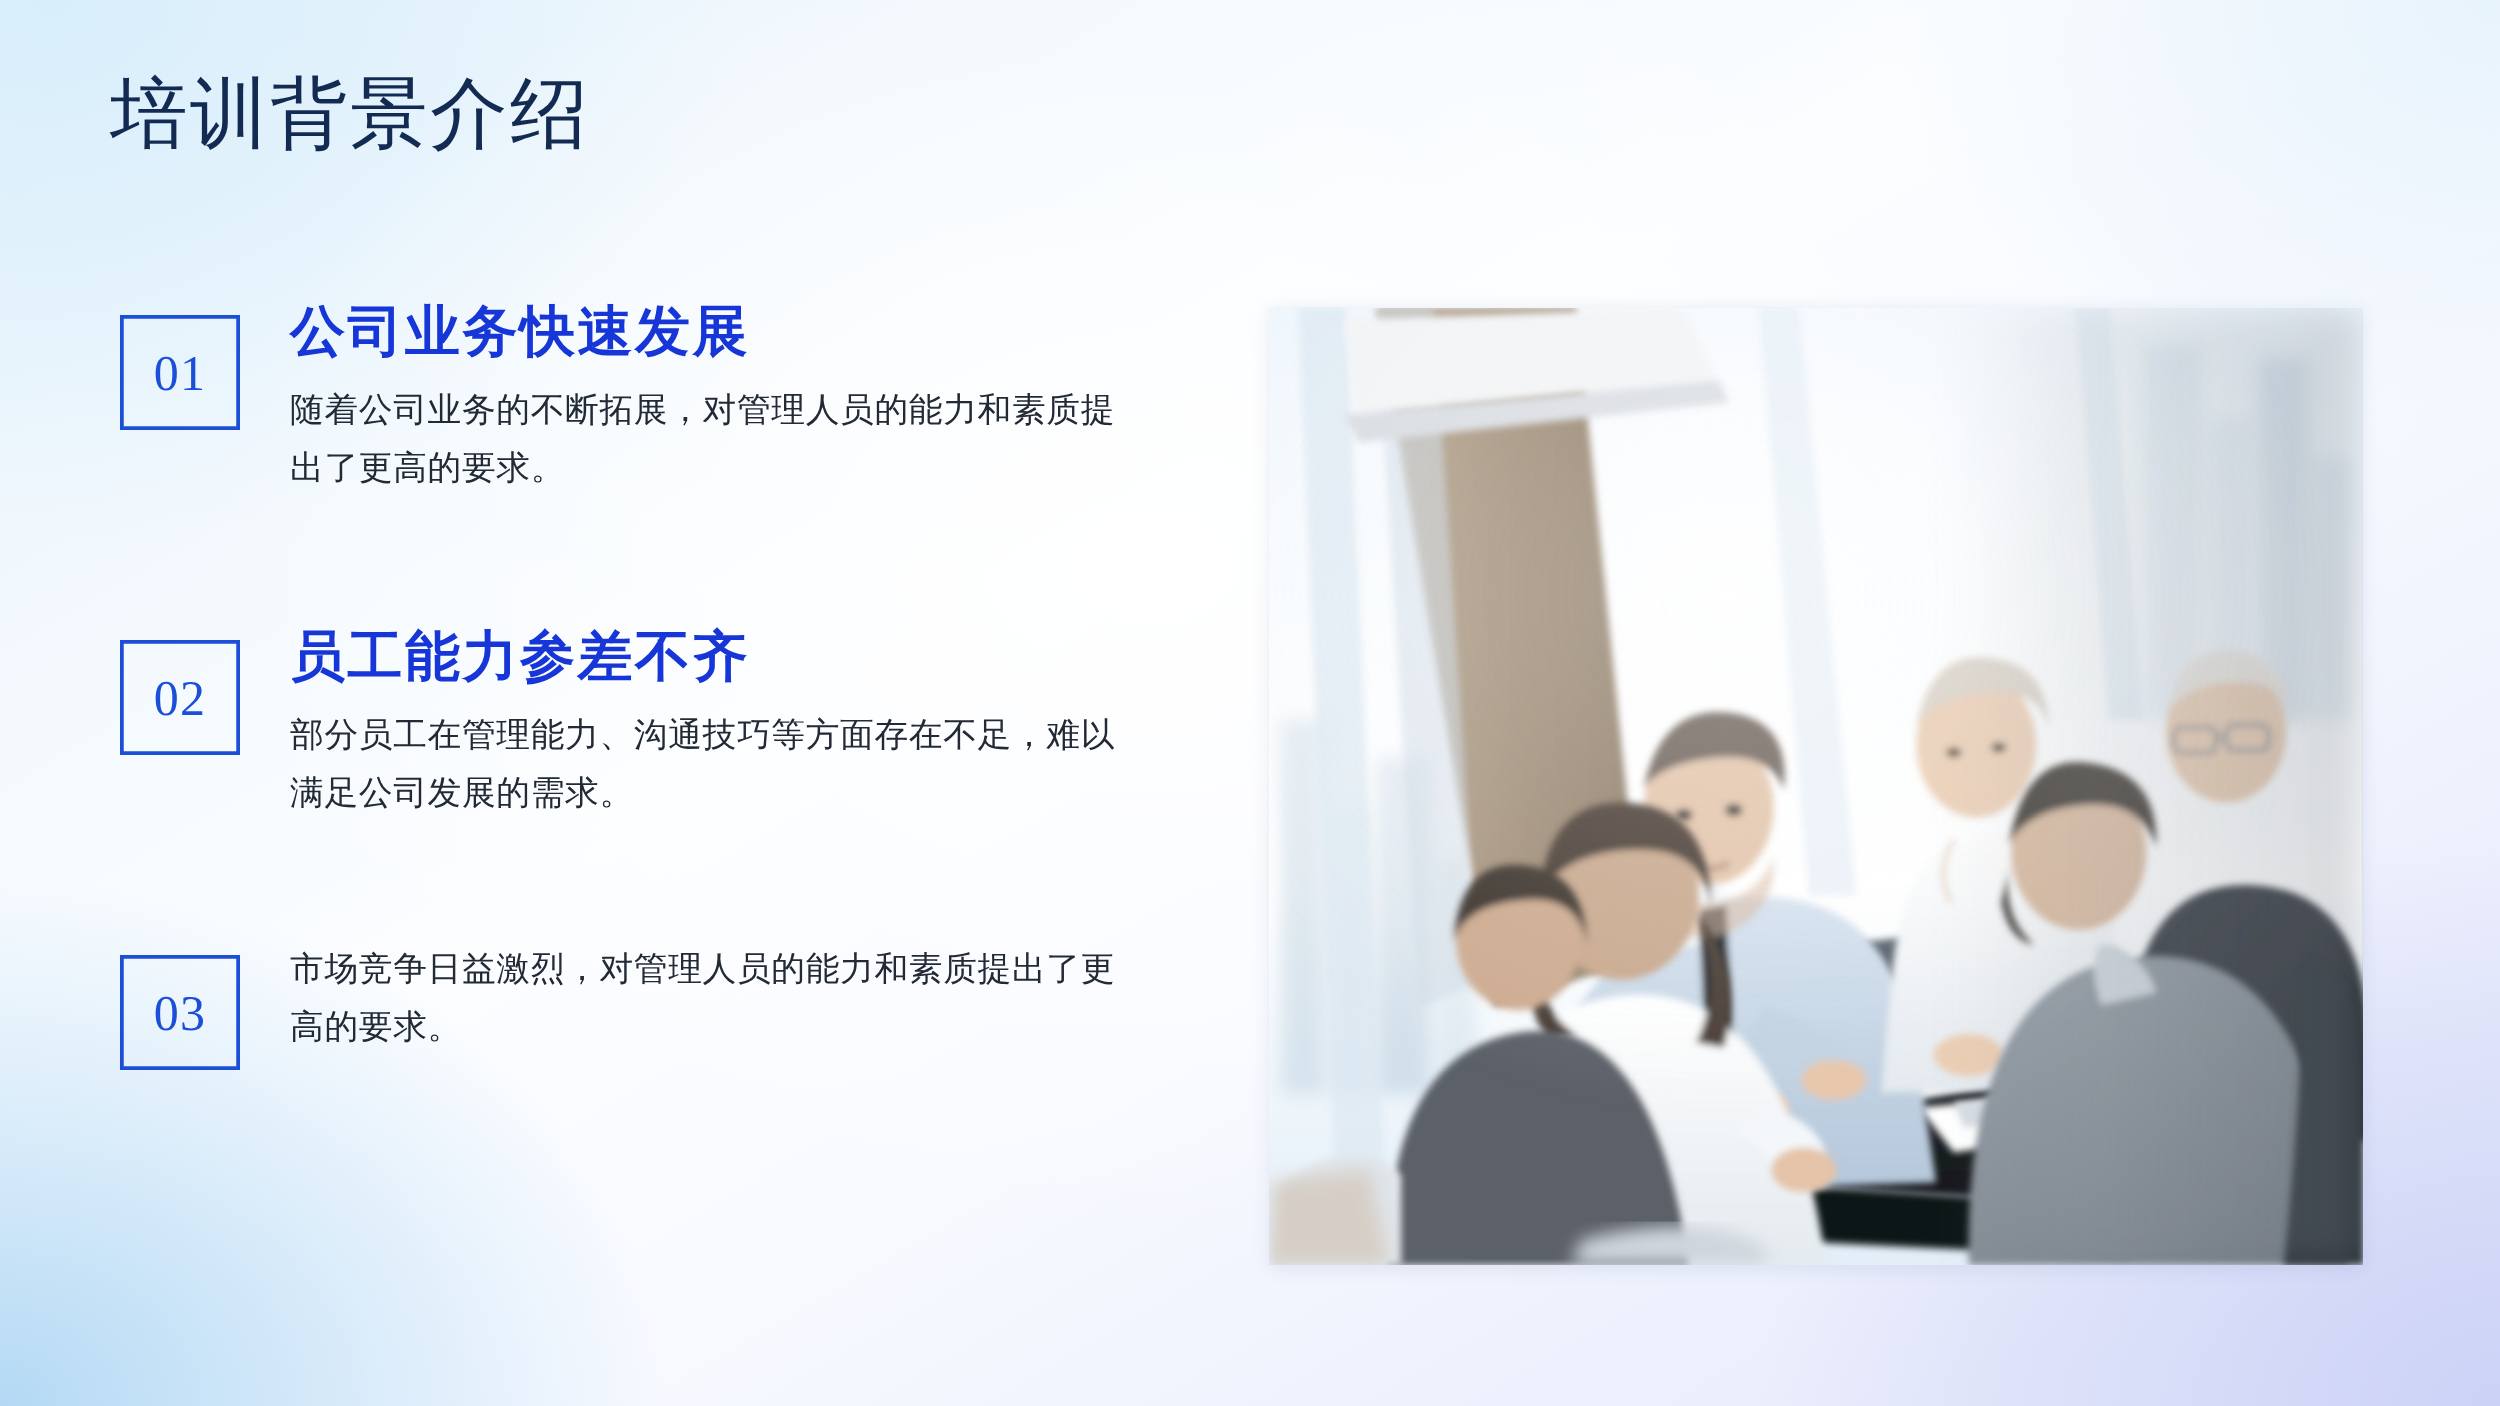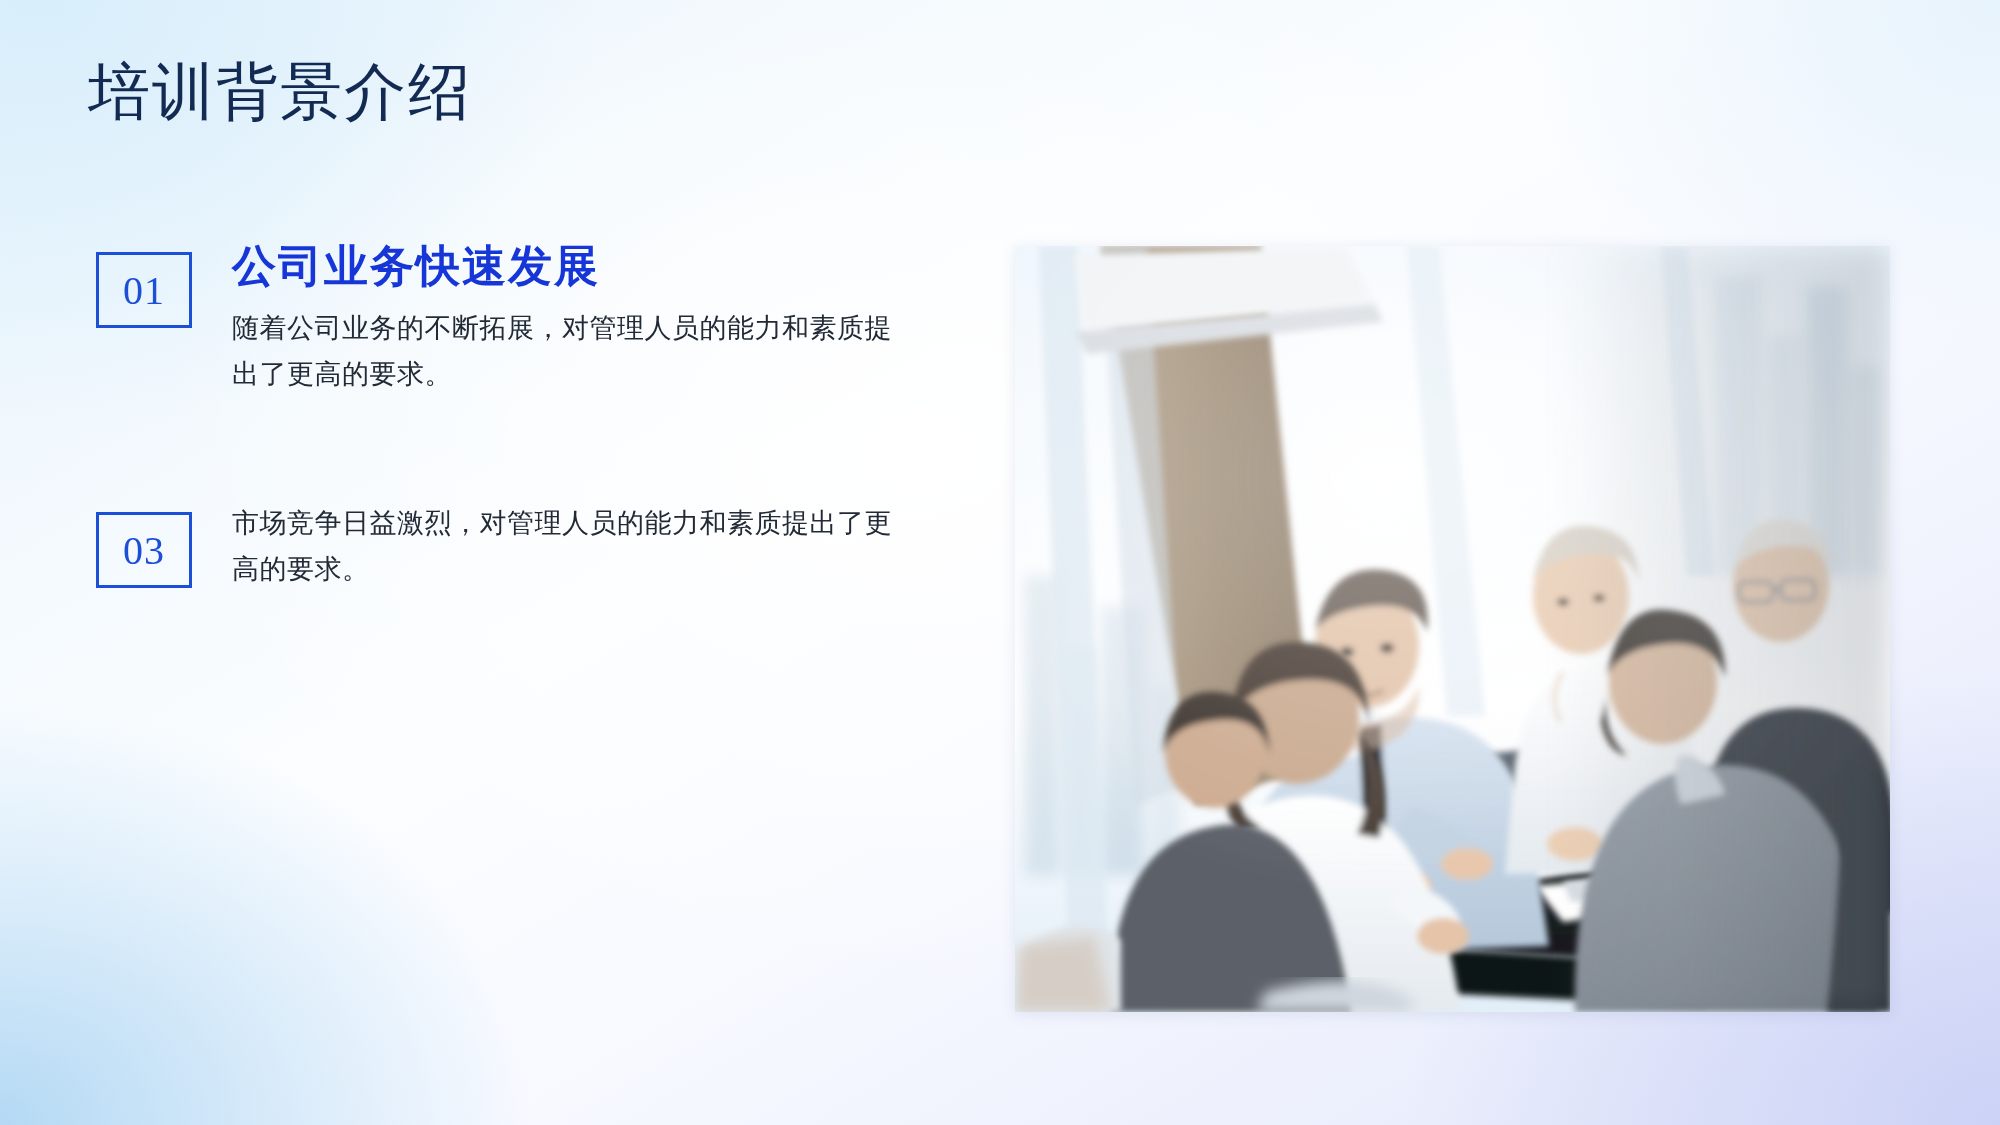--- a/index.html
+++ b/index.html
@@ -58,21 +58,21 @@
     min-height: 200px;
     margin-bottom: 24px;
   }
   .item:last-child { margin-bottom: 0; }
 
   .num-box {
     position: absolute;
     left: 0;
     top: 12px;
     width: 96px;
-    height: 76px;
+    height: 92px;
     border: 3px solid #1c4fd8;
     box-sizing: border-box;
     display: flex;
     align-items: center;
     justify-content: center;
   }
   .num-box span {
     font-size: 40px;
     color: #1c4fd8;
     letter-spacing: 1px;
@@ -133,20 +133,29 @@
     <div class="item b1">
       <div class="num-box">
         <span>01</span>
       </div>
       <div class="item-text">
         <div class="item-heading">公司业务快速发展</div>
         <div class="item-body">随着公司业务的不断拓展，对管理人员的能力和素质提出了更高的要求。</div>
       </div>
     </div>
 
+    <div class="item b2">
+      <div class="num-box">
+        <span>02</span>
+      </div>
+      <div class="item-text">
+        <div class="item-heading">员工能力参差不齐</div>
+        <div class="item-body">部分员工在管理能力、沟通技巧等方面存在不足，难以满足公司发展的需求。</div>
+      </div>
+    </div>
 
     <div class="item b3">
       <div class="num-box">
         <span>03</span>
       </div>
       <div class="item-text">
         <div class="item-body">市场竞争日益激烈，对管理人员的能力和素质提出了更高的要求。</div>
       </div>
     </div>
 

